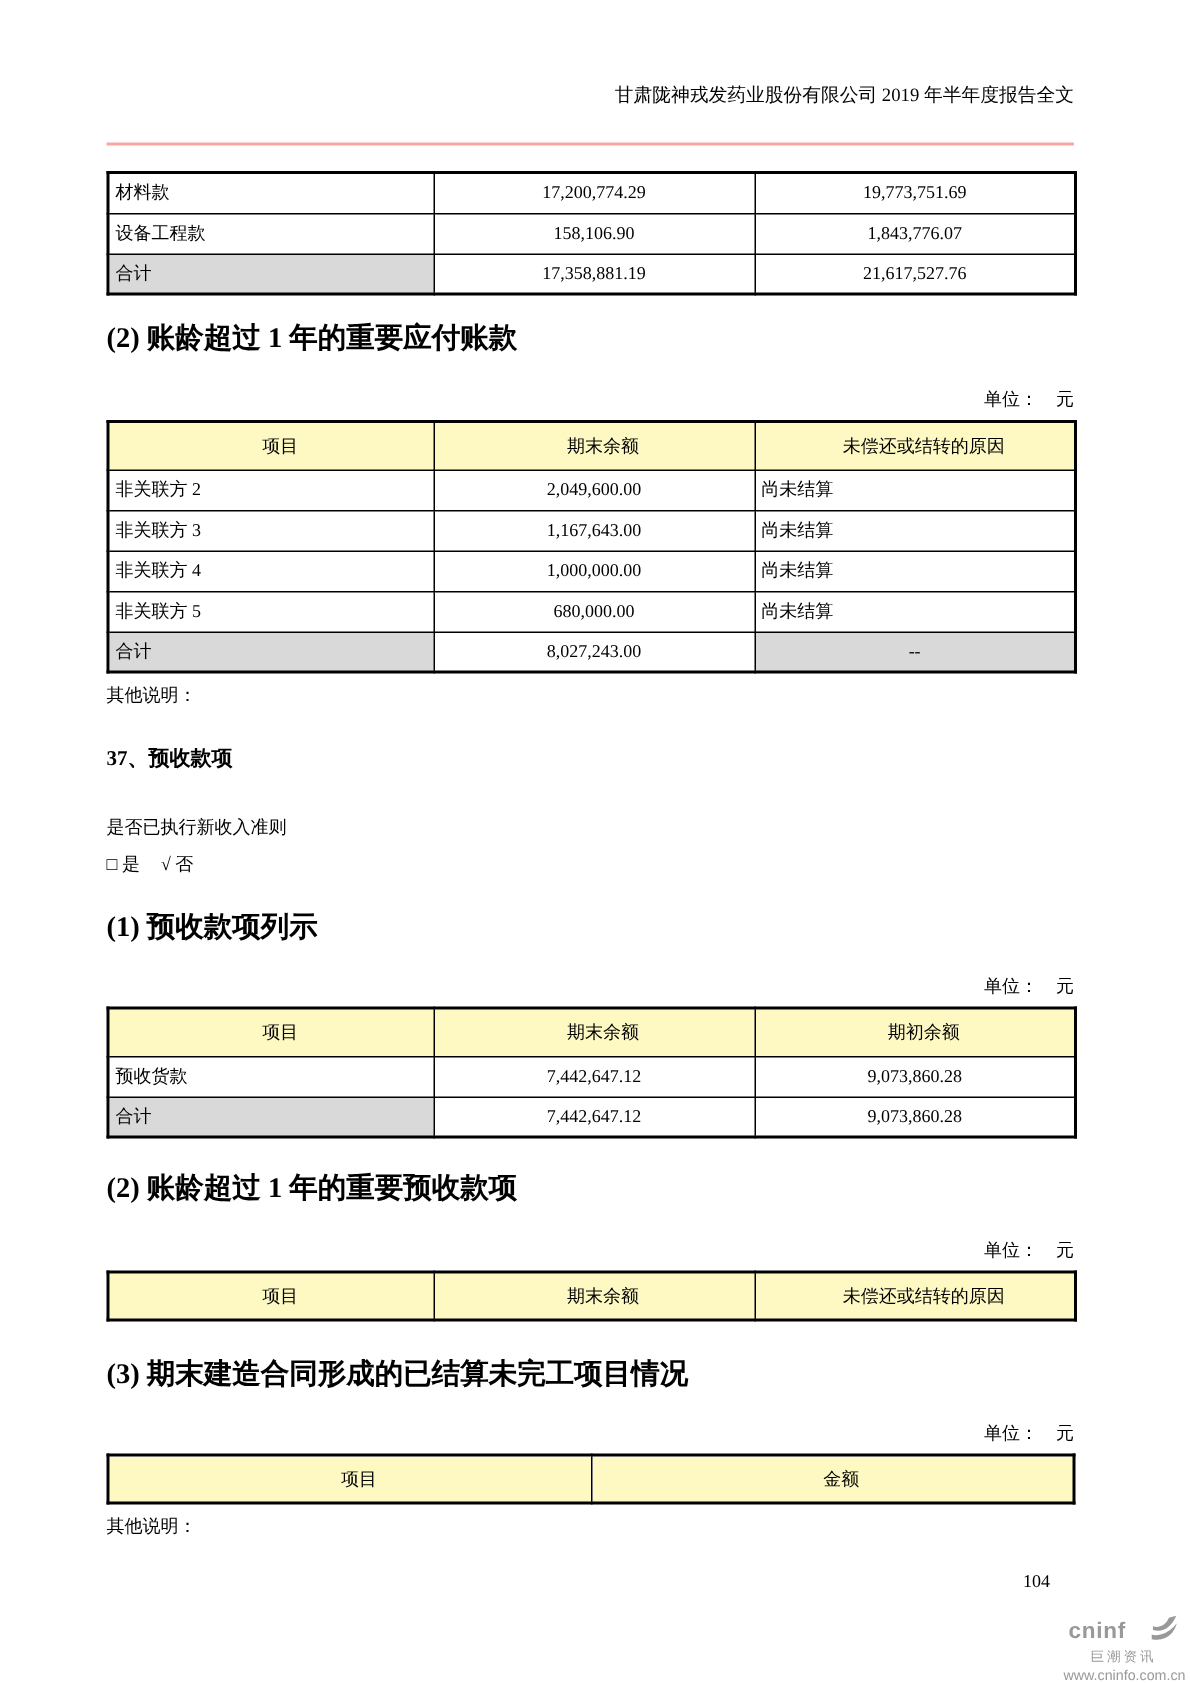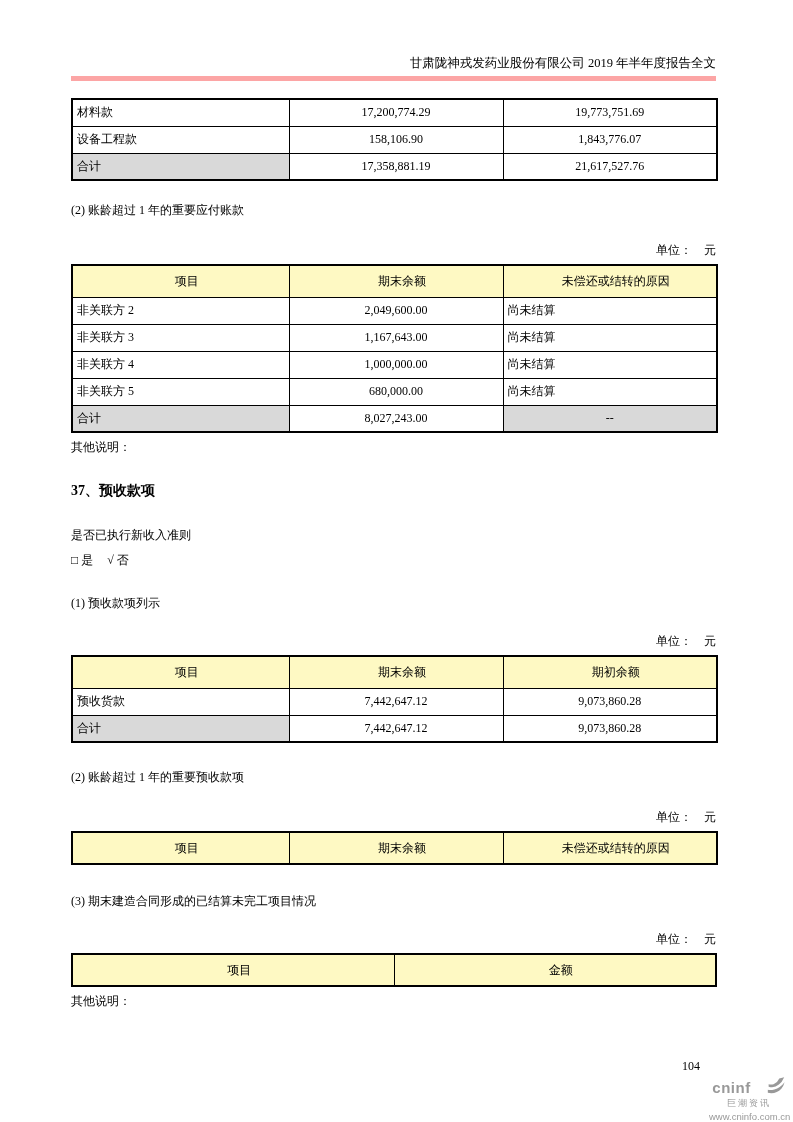--- a/index.html
+++ b/index.html
@@ -10,22 +10,22 @@
     height: 1122px;
     background: #ffffff;
     font-family: "Liberation Serif", "DejaVu Serif", serif;
     color: #000000;
     overflow: hidden;
   }
   .content { margin-left: 71px; width: 645px; }
 
   .doc-header {
     padding-top: 55px;
-    padding-bottom: 5px;
-    border-bottom: 5px solid #fca5a5;
+    padding-bottom: 24px;
+    border-bottom: 2px solid #fca5a5;
     text-align: right;
     font-size: 12.5px;
     line-height: 16px;
   }
 
   table.tbl {
     border-collapse: collapse;
     width: 645px;
     table-layout: fixed;
     font-size: 12px;
@@ -49,21 +49,21 @@
   .col-b { width: 214px; }
   .col-c { width: 214px; }
   .col-half { width: 322px; }
 
   .unit-line {
     text-align: right;
     font-size: 12px;
     line-height: 14px;
     white-space: pre;
   }
-  .sec-heading   { font-size: 12px; font-weight: normal; line-height: 18px; }
+  .sec-heading   { font-size: 19px; font-weight: bold; line-height: 18px; }
   .big-heading   { font-size: 14px;   font-weight: bold; line-height: 18px; }
   .body-line     { font-size: 12px;   line-height: 15px; }
   .notes-line    { font-size: 12px;   line-height: 15px; }
 
   .mt-table1 { margin-top: 17px; padding-left: 32px; }
   .mt-h2a    { margin-top: 20px; }
   .mt-unit1  { margin-top: 24px; }
   .mt-tbl2   { margin-top: 7px; }
   .mt-notes1 { margin-top: 7px; }
   .mt-h37    { margin-top: 27px; }
@@ -74,21 +74,21 @@
   .mt-tbl3   { margin-top: 7px; }
   .mt-h2b    { margin-top: 25px; }
   .mt-unit3  { margin-top: 24px; }
   .mt-tbl4   { margin-top: 7px; }
   .mt-h3a    { margin-top: 27px; }
   .mt-unit4  { margin-top: 22px; }
   .mt-tbl5   { margin-top: 7px; }
   .mt-notes2 { margin-top: 7px; }
 
   .page-num {
-    margin-top: 50px;
+    margin-top: 22px;
     text-align: right;
     padding-right: 16px;
     font-size: 12px;
   }
 
   .answer-line { font-size: 12px; line-height: 15px; }
   .answer-line .gap { display: inline-block; width: 8px; }
 
   .footer-logo {
     position: absolute;

